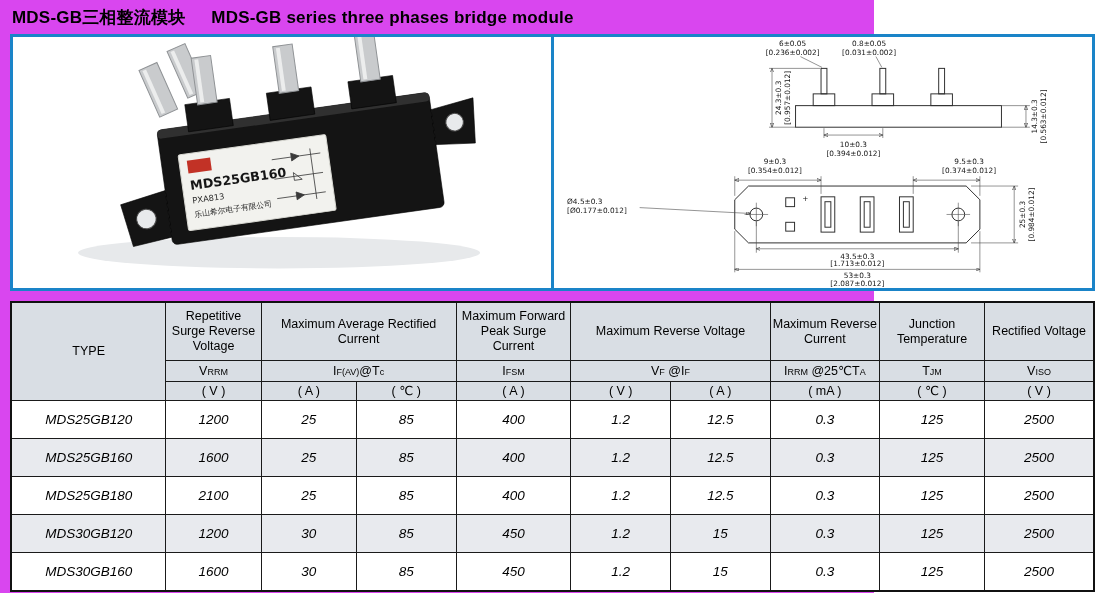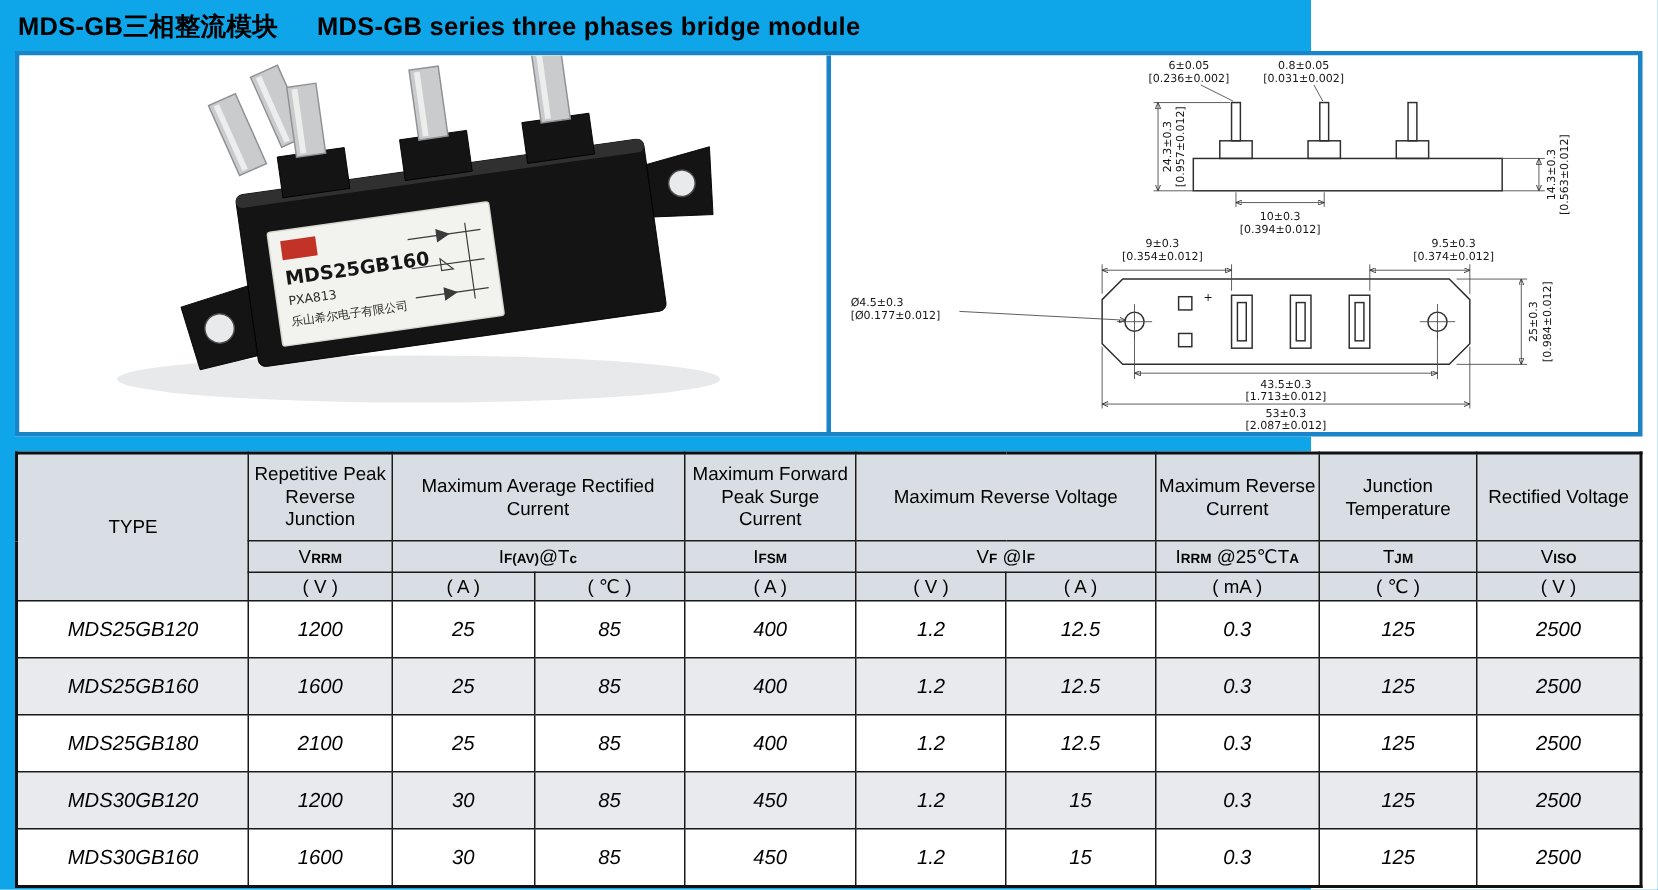--- a/index.html
+++ b/index.html
@@ -1,17 +1,17 @@
 <!DOCTYPE html>
 <html><head>
 <meta charset="utf-8">
 <style>
   html,body{margin:0;padding:0;background:#fff;}
   body{width:1105px;height:593px;overflow:hidden;font-family:"Liberation Sans","DejaVu Sans",sans-serif;color:#000;}
-  .page{position:relative;width:874px;height:593px;background:#0ea5e9;}
+  .page{position:relative;width:874px;height:593px;background:#d946ef;}
   .title{position:absolute;left:12px;top:6px;font-size:17px;font-weight:bold;letter-spacing:.2px;white-space:nowrap;}
   .title .en{margin-left:26px;}
   .panels{position:absolute;left:10px;top:34px;width:1085px;height:257px;display:flex;border:3px solid #1a84c8;box-sizing:border-box;background:#fff;}
   .panel{flex:1 1 50%;position:relative;overflow:hidden;background:#fff;}
   .photo-panel{border-right:3px solid #1a84c8;}
   .panel svg{width:100%;height:100%;display:block;}
 
   
   .dw line,.dw rect,.dw circle,.dw path,.dw polygon,.dw polyline{stroke:#2e2e2e;fill:none;stroke-width:1;}
   .dw .dim{stroke:#4a4a4a;stroke-width:.6;}
@@ -27,21 +27,21 @@
 
   
   table.spec{position:absolute;left:10px;top:301px;width:1085px;border-collapse:collapse;table-layout:fixed;background:#fff;border:2px solid #111;}
   table.spec th,table.spec td{border:1px solid #1a1a1a;text-align:center;vertical-align:middle;padding:0 2px;}
   table.spec thead th{background:#d9dee4;font-weight:normal;font-size:12.5px;line-height:1.18;}
   .g-row th{height:57px;}
   .s-row th{height:20px;font-size:12px;}
   .u-row th{height:18px;}
   tbody td{height:37px;font-size:13.5px;font-style:italic;}
   tbody tr:nth-child(even) td{background:#e8eaee;}
-  .ss{font-size:0.72em;letter-spacing:0;font-weight:bold;}
+  .ss{font-size:0.72em;letter-spacing:0;}
 </style>
 </head>
 <body>
 
 <div class="page">
 
   <div class="title">
     <span class="cn">MDS-GB三相整流模块</span><span class="en">MDS-GB series three phases bridge module</span>
   </div>
 
@@ -209,21 +209,21 @@
         <col style="width:10.6%">
       <col style="width:9.2%">
         <col style="width:9.2%">
         <col style="width:10.1%">
         <col style="width:9.7%">
         <col style="width:10.1%">
     </colgroup>
     <thead>
       <tr class="g-row">
         <th rowspan="3">TYPE</th>
-        <th>Repetitive Peak Reverse Junction</th>
+        <th>Repetitive Surge Reverse Voltage</th>
         <th colspan="2">Maximum Average Rectified Current</th>
         <th>Maximum Forward Peak Surge Current</th>
         <th colspan="2">Maximum Reverse Voltage</th>
         <th>Maximum Reverse Current</th>
         <th>Junction Temperature</th>
         <th>Rectified Voltage</th>
       </tr>
       <tr class="s-row">
         <th><span>V</span><span class="ss">RRM</span></th>
         <th colspan="2"><span>I</span><span class="ss">F(AV)</span><span>@T</span><span class="ss">c</span></th>

